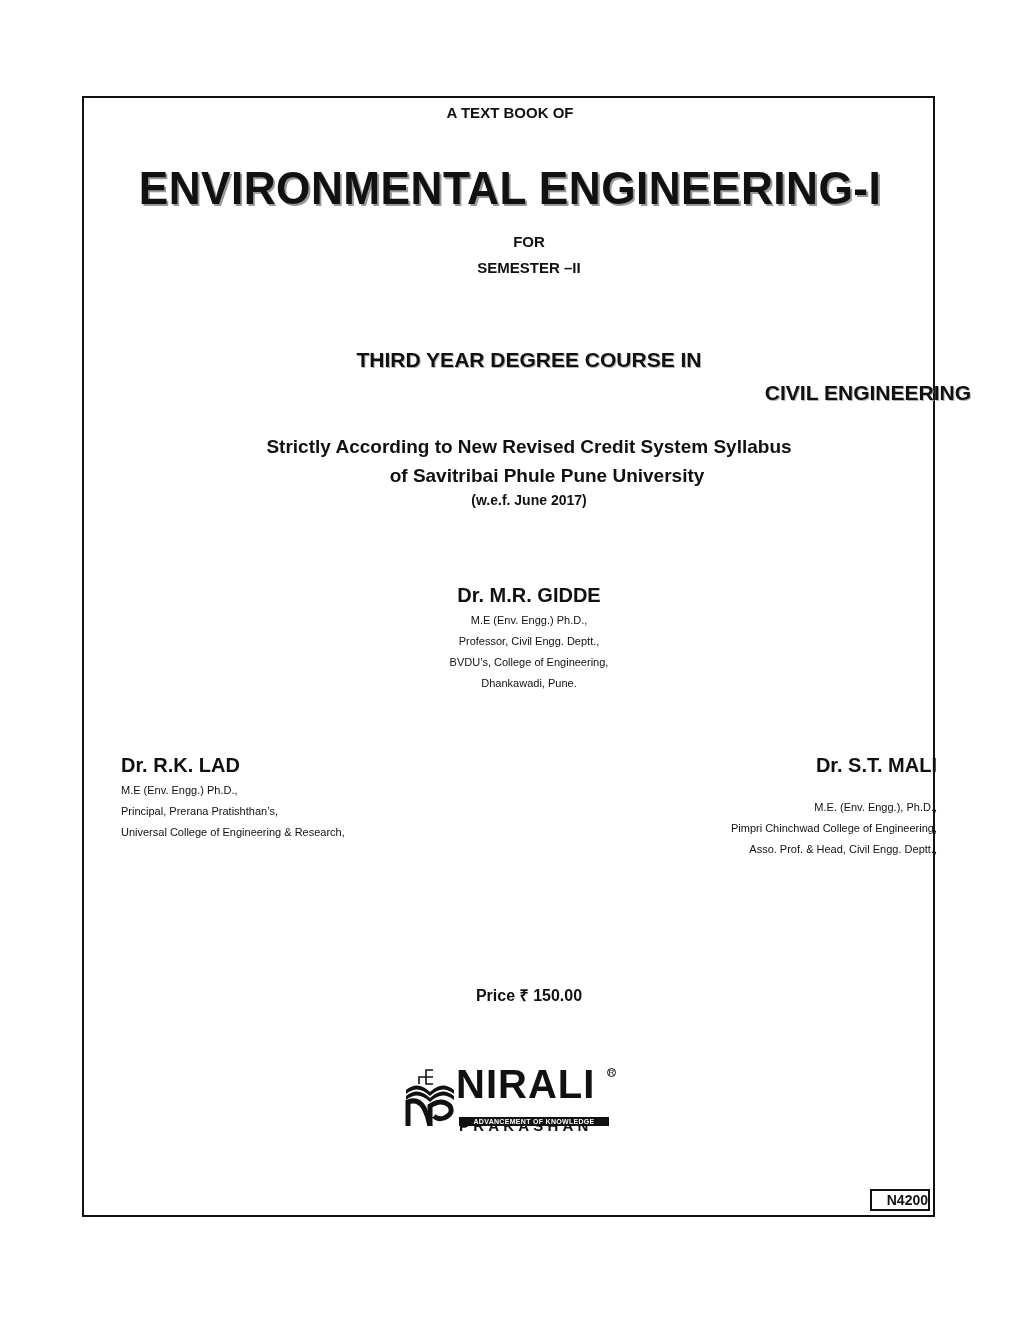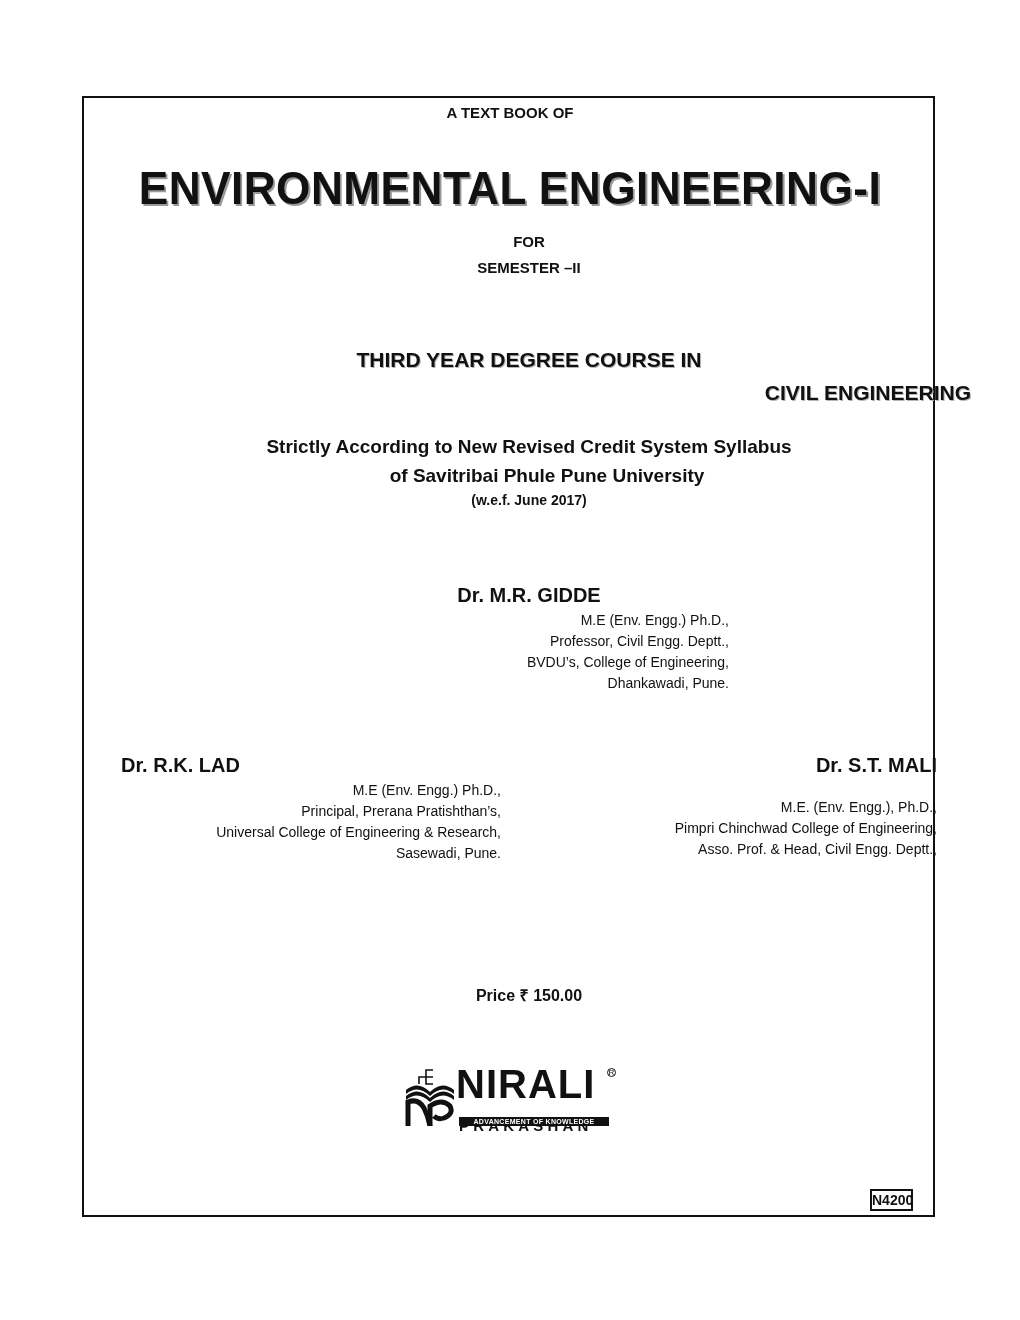--- a/index.html
+++ b/index.html
@@ -6,23 +6,23 @@
   body { width: 1020px; height: 1320px; position: relative; font-family: "Liberation Sans", sans-serif; color: #111; }
   .frame { position: absolute; left: 82px; top: 96px; width: 853px; height: 1121px; border: 2px solid #111; box-sizing: border-box; }
   .abs { position: absolute; padding-left: 19px; }
   .pre { position: absolute; top: 104px; left: 82px; width: 856px; text-align: center; font-size: 15px; font-weight: bold; }
   .main-title { position: absolute; top: 160px; left: 82px; width: 856px; text-align: center; font-size: 47px; font-weight: bold; letter-spacing: 0.5px; color: #111; text-shadow: 2px 2px 0 #9a9a9a; font-family: "Liberation Sans", sans-serif; transform: scaleX(0.94); transform-origin: center; }
   .small-b { font-size: 15px; font-weight: bold; }
   .course { font-size: 21px; font-weight: bold; text-shadow: 1px 1px 0 #b5b5b5; line-height: 33px; }
   .syll { font-size: 19px; font-weight: bold; line-height: 29px; }
   .wef { font-size: 14px; font-weight: bold; }
   .name { font-size: 20px; font-weight: bold; }
-  .det { font-size: 14px; line-height: 21px; text-align: right; }
+  .det { font-size: 11px; line-height: 21px; }
   .price { font-size: 16px; font-weight: bold; }
-  .code { position: absolute; left: 870px; top: 1189px; width: 43px; height: 22px; border: 2px solid #111; box-sizing: border-box; font-size: 14px; font-weight: bold; text-align: right; line-height: 18px; }
+  .code { position: absolute; left: 870px; top: 1189px; width: 60px; height: 22px; border: 2px solid #111; box-sizing: border-box; font-size: 14px; font-weight: bold; text-align: right; line-height: 18px; }
   .logo { position: absolute; left: 404px; top: 1068px; width: 212px; height: 60px; }
   .logo-mark { position: absolute; left: 0; top: 0; width: 52px; height: 58px; }
   .nirali { position: absolute; left: 52px; top: -4px; font-size: 40px; font-weight: 900; letter-spacing: 1px; line-height: 40px; font-family: "Liberation Sans", sans-serif; }
   .reg { position: absolute; left: 203px; top: 0; font-size: 8px; border: 1px solid #111; border-radius: 50%; width: 7px; height: 7px; line-height: 7px; text-align: center; }
   .prakashan { position: absolute; left: 55px; top: 50px; font-size: 15px; font-weight: bold; letter-spacing: 4.2px; line-height: 15px; }
   .tagline { position: absolute; left: 55px; top: 49px; width: 150px; height: 9px; background: #111; color: #fff; font-size: 7px; font-weight: bold; line-height: 9px; text-align: center; letter-spacing: 0.3px; }
 </style>
 </head>
 <body>
 
@@ -47,21 +47,20 @@
   <div class="det">Professor, Civil Engg. Deptt.,</div>
   <div class="det">BVDU’s, College of Engineering,</div>
   <div class="det">Dhankawadi, Pune.</div>
 </div>
 
 <div class="abs" style="top:754px; left:102px; width:380px; text-align:left;">
   <div class="name">Dr. R.K. LAD</div>
   <div class="det" style="margin-top:3px;">M.E (Env. Engg.) Ph.D.,</div>
   <div class="det">Principal, Prerana Pratishthan’s,</div>
   <div class="det">Universal College of Engineering &amp; Research,</div>
-  <div class="det">Sasewadi, Pune.</div>
 </div>
 
 <div class="abs" style="top:754px; left:538px; width:380px; text-align:right;">
   <div class="name">Dr. S.T. MALI</div>
   <div class="det" style="margin-top:20px;">M.E. (Env. Engg.), Ph.D.,</div>
   <div class="det">Pimpri Chinchwad College of Engineering,</div>
   <div class="det">Asso. Prof. &amp; Head, Civil Engg. Deptt.,</div>
 </div>
 
 <div class="abs price" style="top:984px; left:82px; width:856px; text-align:center;">

